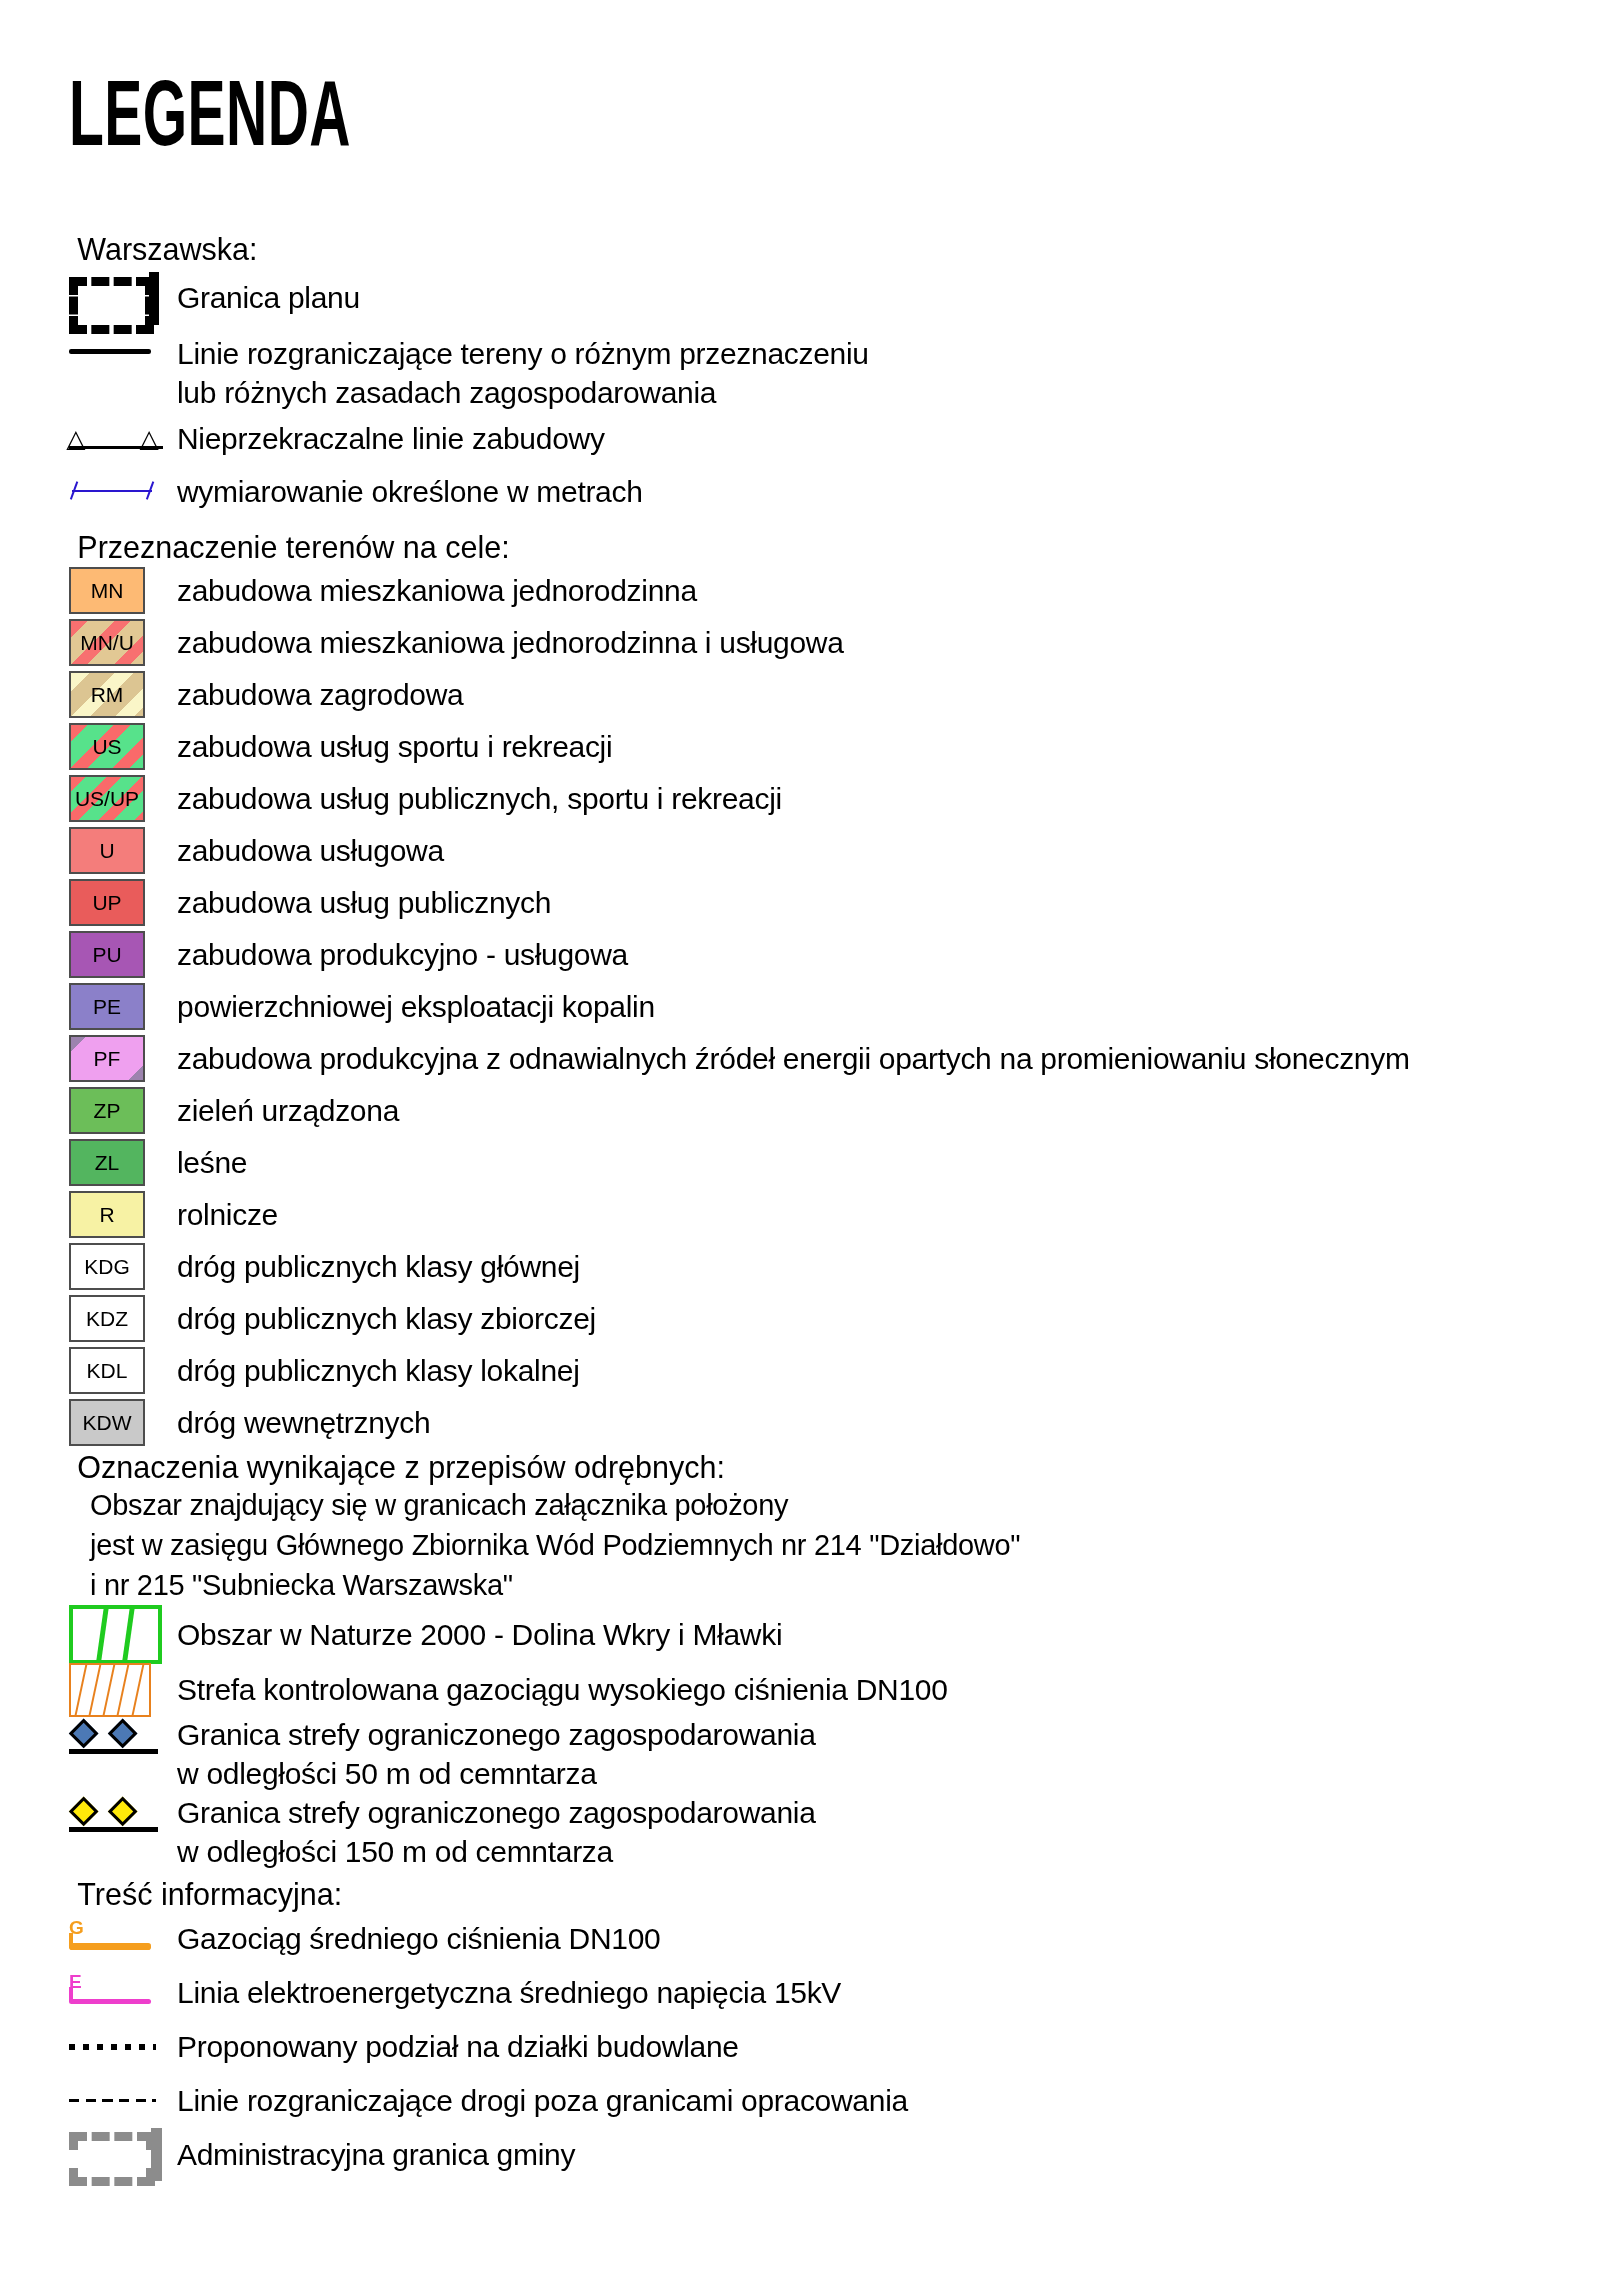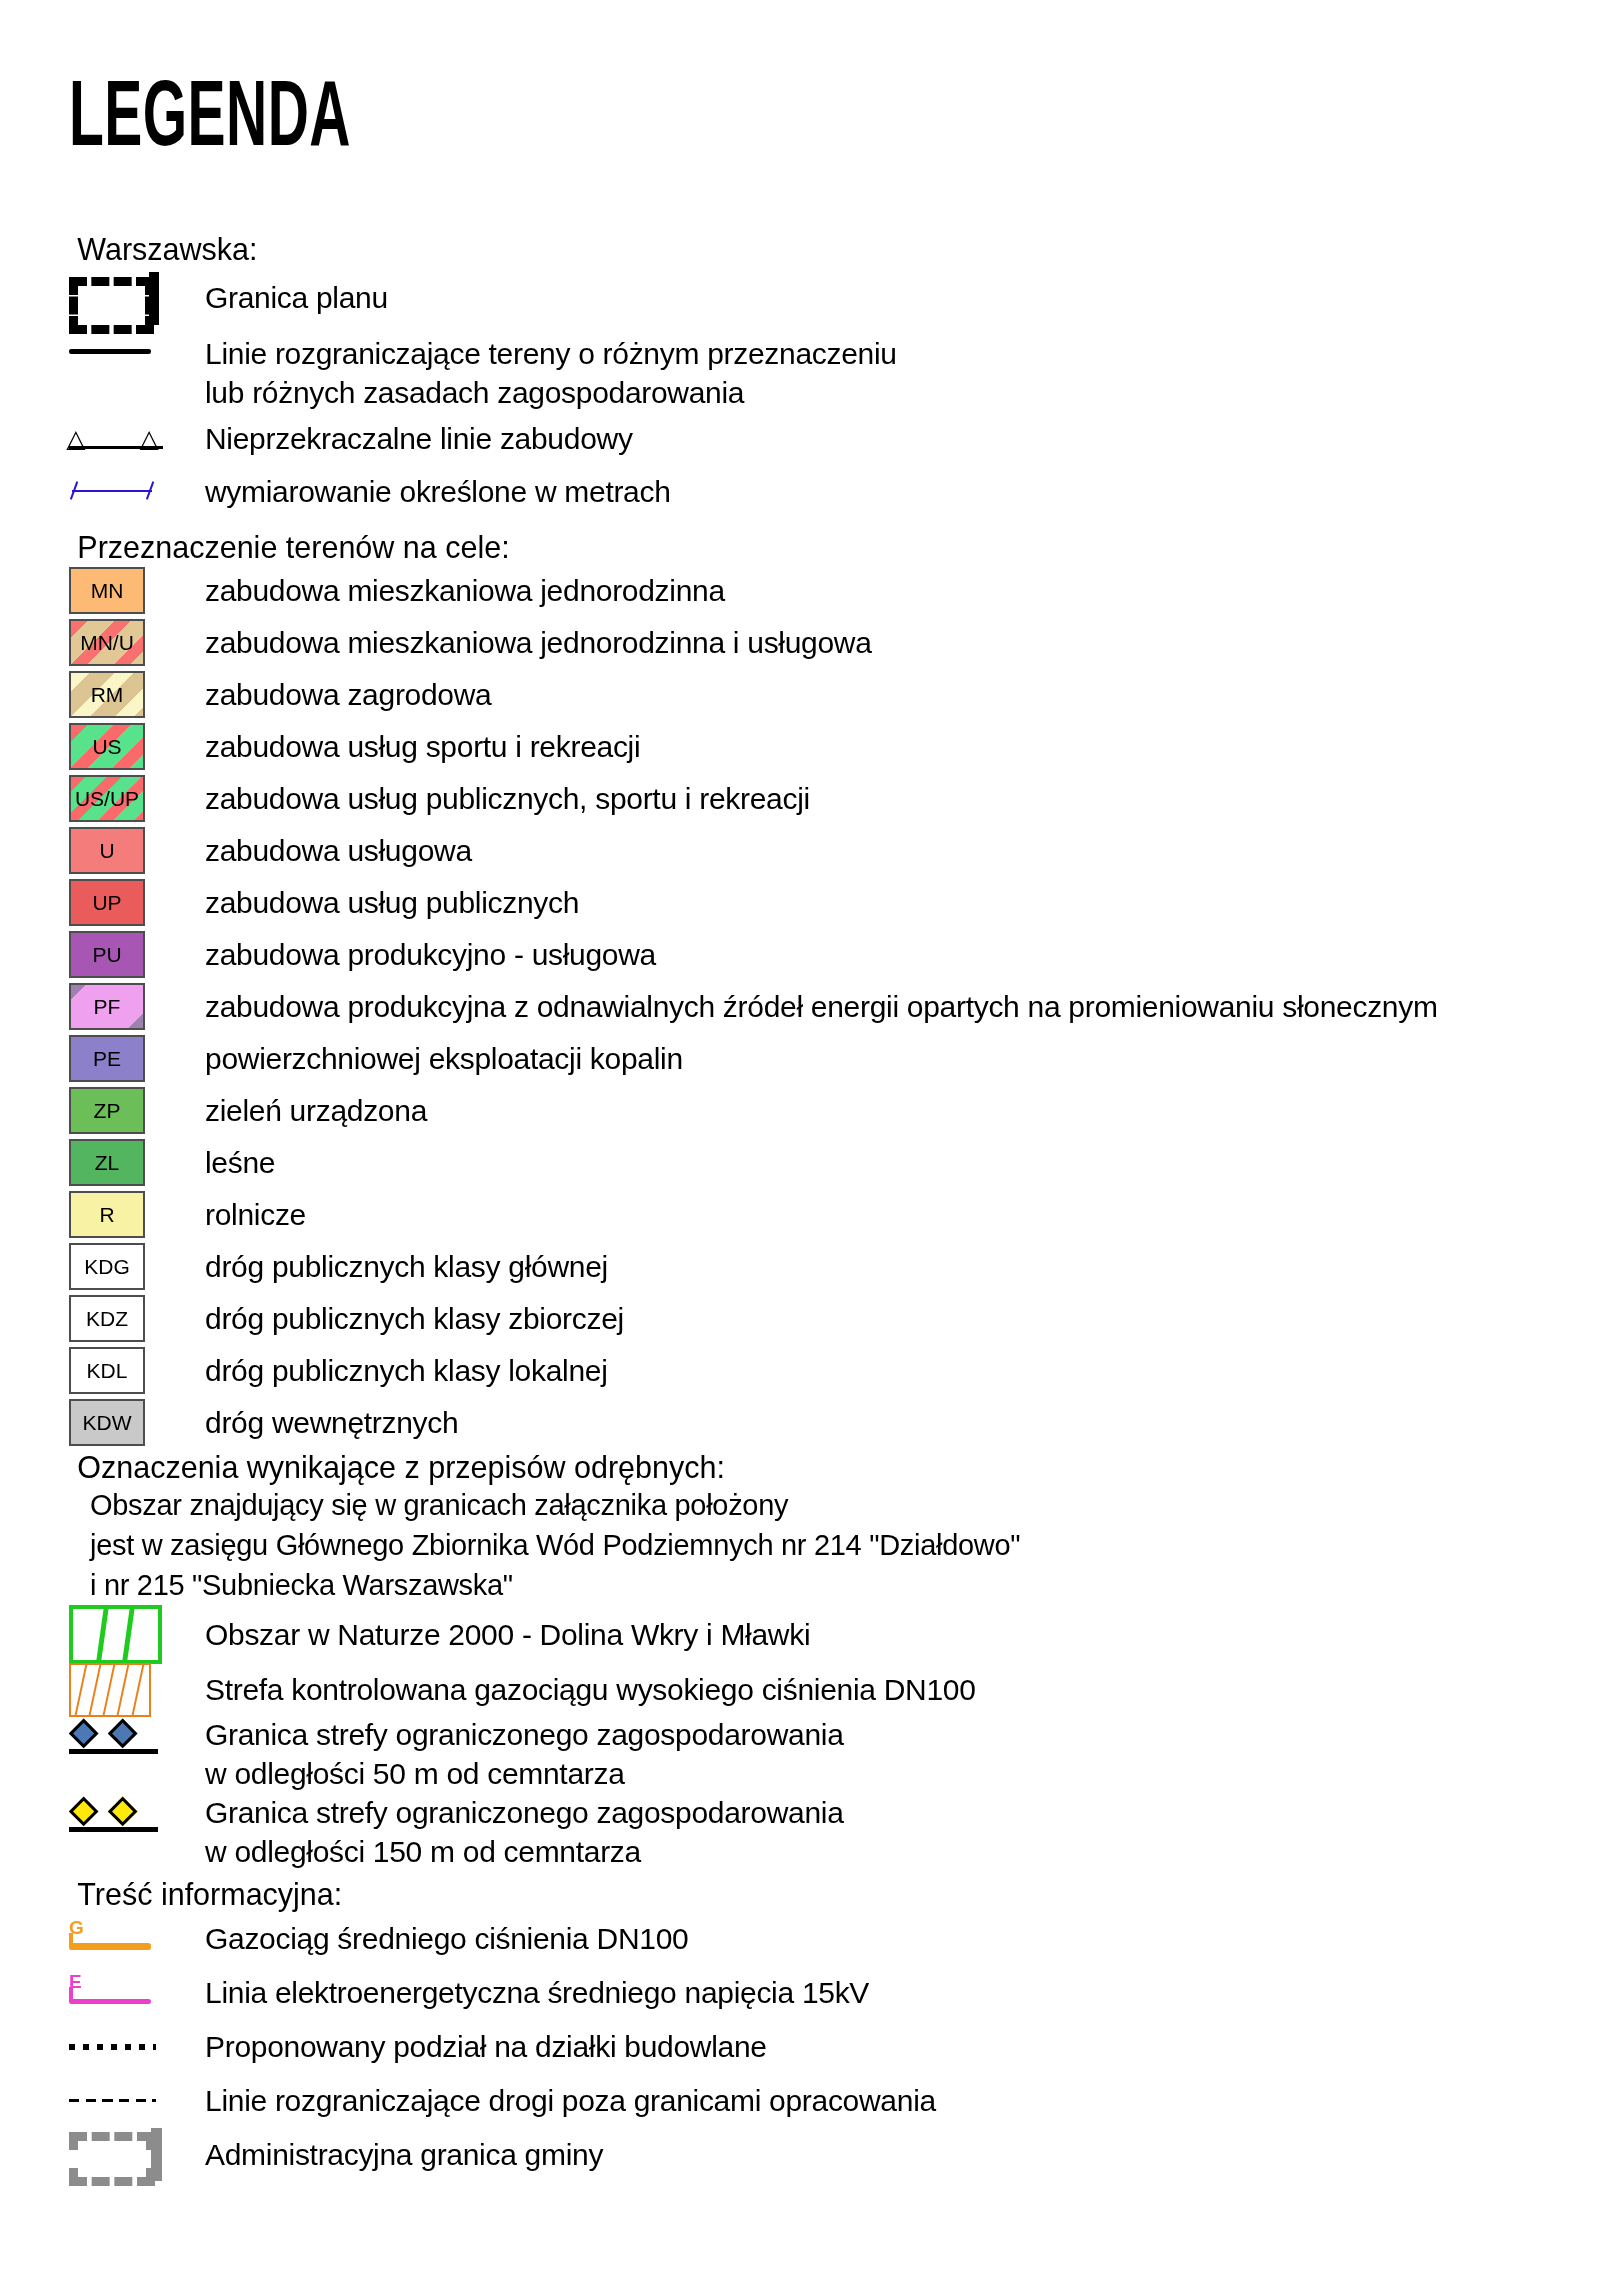--- a/index.html
+++ b/index.html
@@ -17,21 +17,21 @@
   h1{margin:0;font-size:92px;line-height:1;font-weight:600;}
   h1 .squeeze{display:inline-block;transform:scaleX(0.62);transform-origin:left bottom;letter-spacing:0.7px;}
 
   
   .sec-h{font-size:30.5px;line-height:36px;margin:0 0 0 8.3px;font-weight:400;}
   .sec-h.first{margin-top:72px;}
   .sec-h.mid{margin-top:11px;}
   .sec-h.info{margin-top:5px;}
 
   
-  .row{display:flex;align-items:center;gap:28px;}
+  .row{display:flex;align-items:center;}
   .row.top{align-items:flex-start;}
   .sym{flex:0 0 108px;display:flex;align-items:center;position:relative;}
   .lbl{font-size:30px;line-height:39px;letter-spacing:-0.3px;white-space:nowrap;}
   .lbl .l2{white-space:nowrap;}
 
   
   .r-gp{height:61px;}
   .r-lr{margin-top:5.6px;min-height:78px;}
   .r-lr .sym{margin-top:15.3px;}
   .r-nz{height:53px;}
@@ -240,33 +240,33 @@
     <div class="row srow">
       <div class="sym">
           <div class="swatch p-pu">
             <span class="code">PU</span>
           </div>
         </div>
       <div class="lbl">zabudowa produkcyjno - usługowa</div>
     </div>
     <div class="row srow">
       <div class="sym">
+          <div class="swatch p-pe">
+            <span class="code">PE</span>
+          </div>
+        </div>
+      <div class="lbl">powierzchniowej eksploatacji kopalin</div>
+    </div>
+    <div class="row srow">
+      <div class="sym">
           <div class="swatch p-pf">
             <span class="code">PF</span>
           </div>
         </div>
       <div class="lbl">zabudowa produkcyjna z odnawialnych źródeł energii opartych na promieniowaniu słonecznym</div>
-    </div>
-    <div class="row srow">
-      <div class="sym">
-          <div class="swatch p-pe">
-            <span class="code">PE</span>
-          </div>
-        </div>
-      <div class="lbl">powierzchniowej eksploatacji kopalin</div>
     </div>
     <div class="row srow">
       <div class="sym">
           <div class="swatch p-zp">
             <span class="code">ZP</span>
           </div>
         </div>
       <div class="lbl">zieleń urządzona</div>
     </div>
     <div class="row srow">

